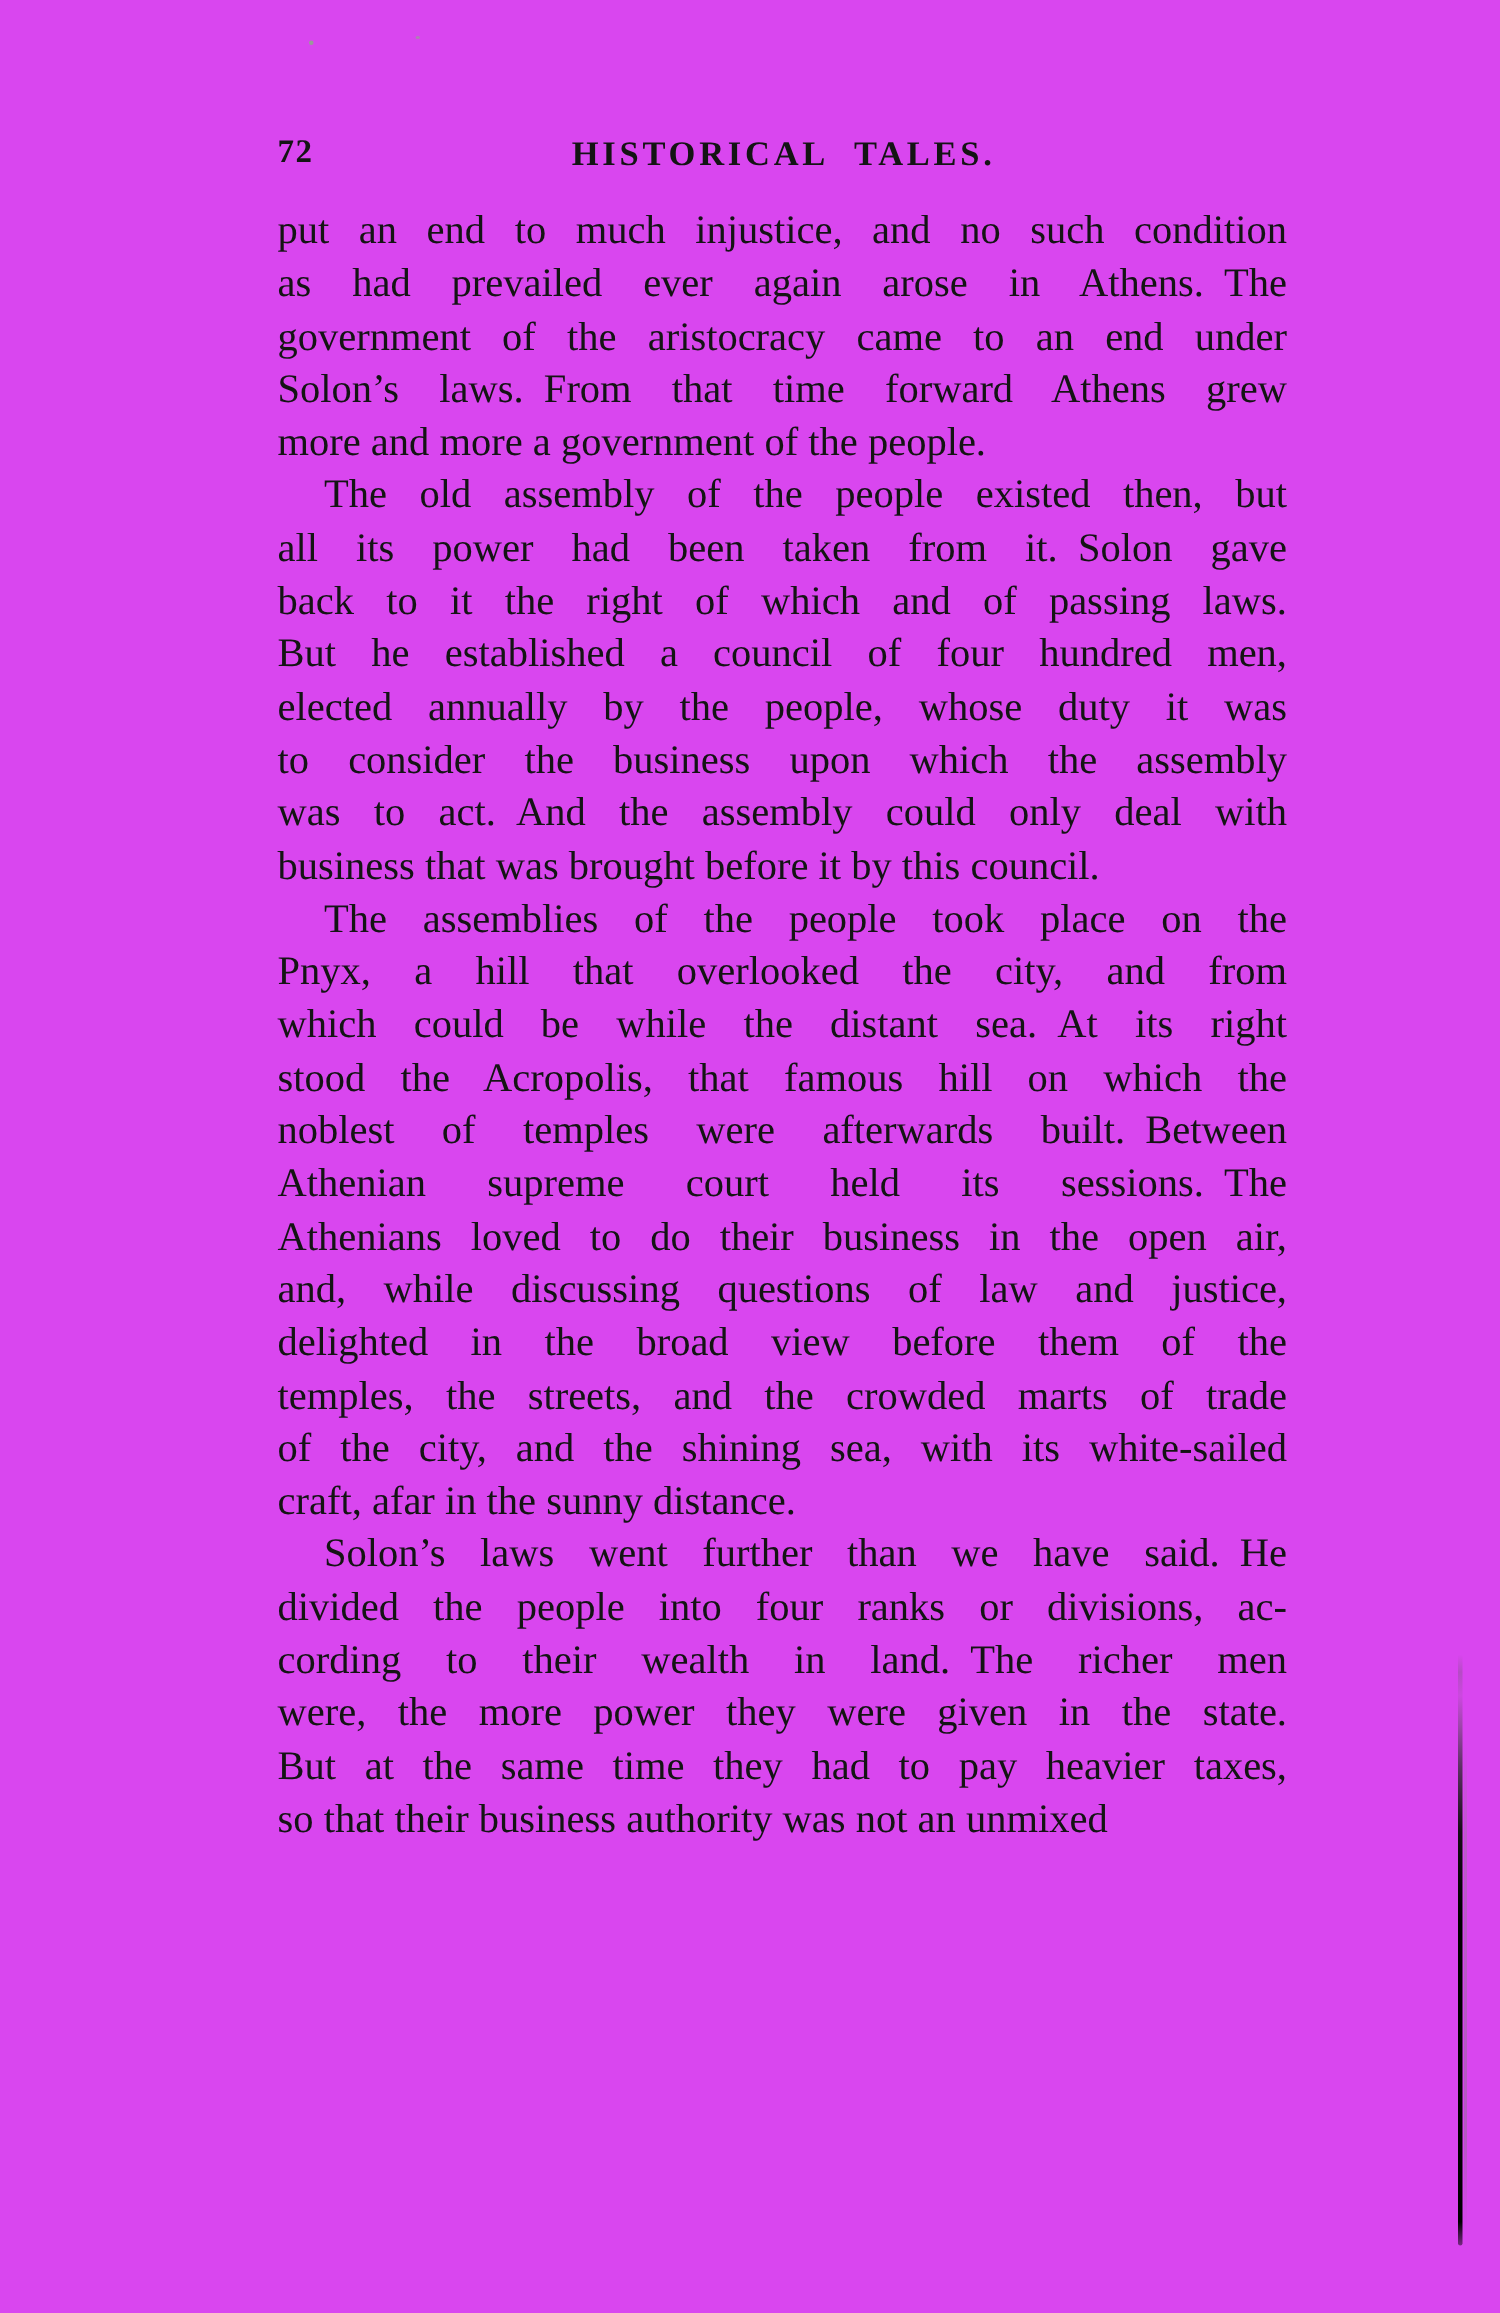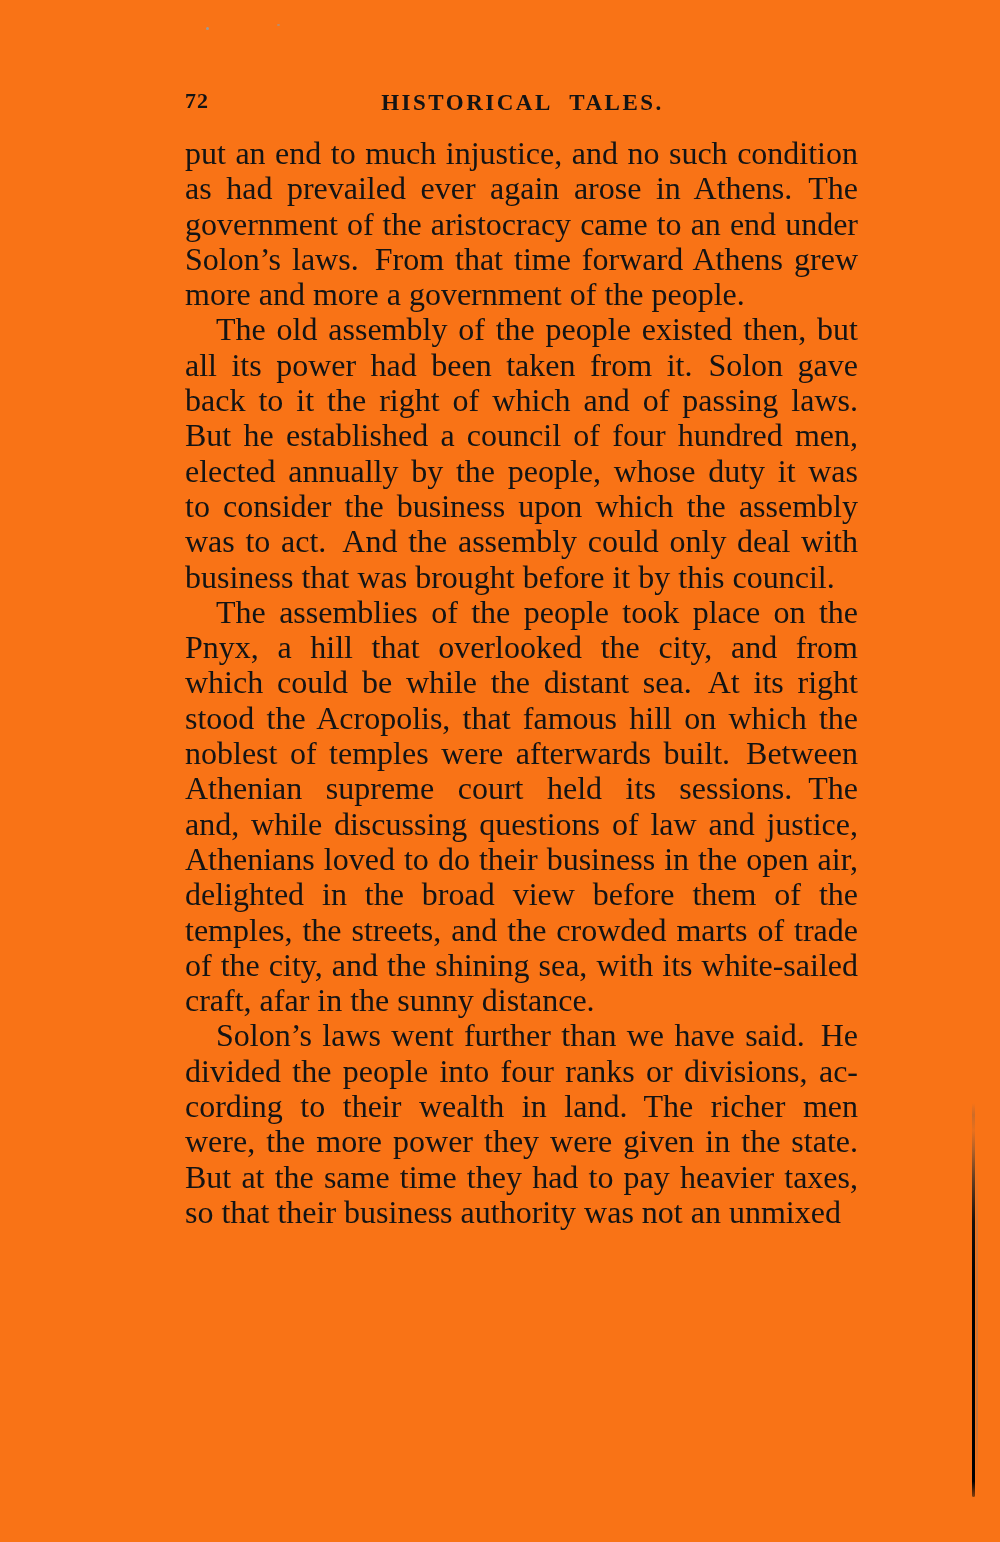--- a/index.html
+++ b/index.html
@@ -1,20 +1,20 @@
 <!DOCTYPE html>
 <html><head>
 <meta charset="utf-8">
 <style>
   html, body { margin: 0; padding: 0; background: #e8e8e8; }
   .page {
     position: relative;
     width: 1000px;
     height: 1542px;
-    background: #f97316;
+    background: #d946ef;
     overflow: hidden;
     font-family: "Liberation Serif", "DejaVu Serif", serif;
     color: #141414;
   }
   .running-header {
     position: absolute;
     top: 88px;
     left: 185px;
     width: 675px;
     height: 28px;
@@ -37,21 +37,21 @@
     font-weight: 700;
     letter-spacing: 2.5px;
     word-spacing: 10px;
     white-space: nowrap;
   }
   .text-block {
     position: absolute;
     left: 185px;
     top: 136px;
     width: 673px;
-    font-size: 32px;
+    font-size: 27px;
     line-height: 35.3px;
     text-rendering: optimizeLegibility;
   }
   .para { margin: 0; }
   .line {
     text-align: justify;
     text-align-last: justify;
     white-space: nowrap; 
   }
   .line { white-space: normal; }
@@ -120,22 +120,22 @@
         <div class="line">was to act. And the assembly could only deal with</div>
         <div class="line last">business that was brought before it by this council.</div>
       </div>
       <div class="para indent">
         <div class="line first">The assemblies of the people took place on the</div>
         <div class="line">Pnyx, a hill that overlooked the city, and from</div>
         <div class="line">which could be while the distant sea. At its right</div>
         <div class="line">stood the Acropolis, that famous hill on which the</div>
         <div class="line">noblest of temples were afterwards built. Between</div>
         <div class="line">Athenian supreme court held its sessions. The</div>
+        <div class="line">Athenians loved to do their business in the open air,</div>
         <div class="line">and, while discussing questions of law and justice,</div>
-        <div class="line">Athenians loved to do their business in the open air,</div>
         <div class="line">delighted in the broad view before them of the</div>
         <div class="line">temples, the streets, and the crowded marts of trade</div>
         <div class="line">of the city, and the shining sea, with its white-sailed</div>
         <div class="line last">craft, afar in the sunny distance.</div>
       </div>
       <div class="para indent">
         <div class="line first">Solon’s laws went further than we have said. He</div>
         <div class="line">divided the people into four ranks or divisions, ac-</div>
         <div class="line">cording to their wealth in land. The richer men</div>
         <div class="line">were, the more power they were given in the state.</div>

